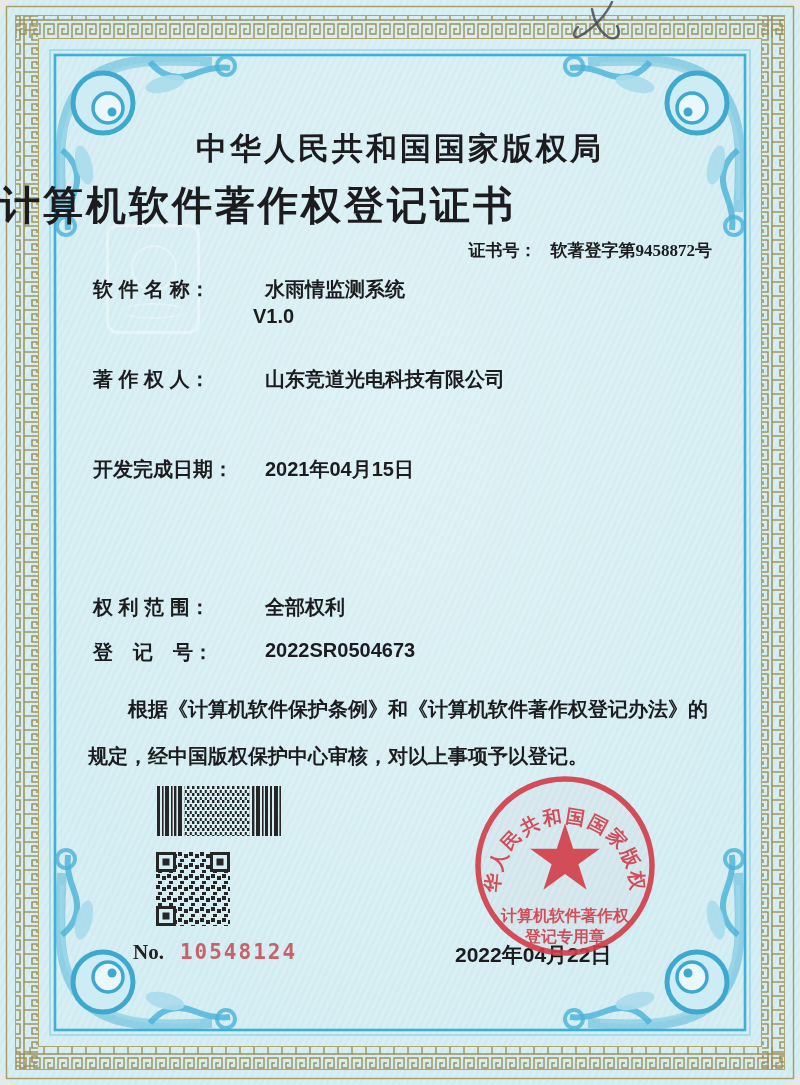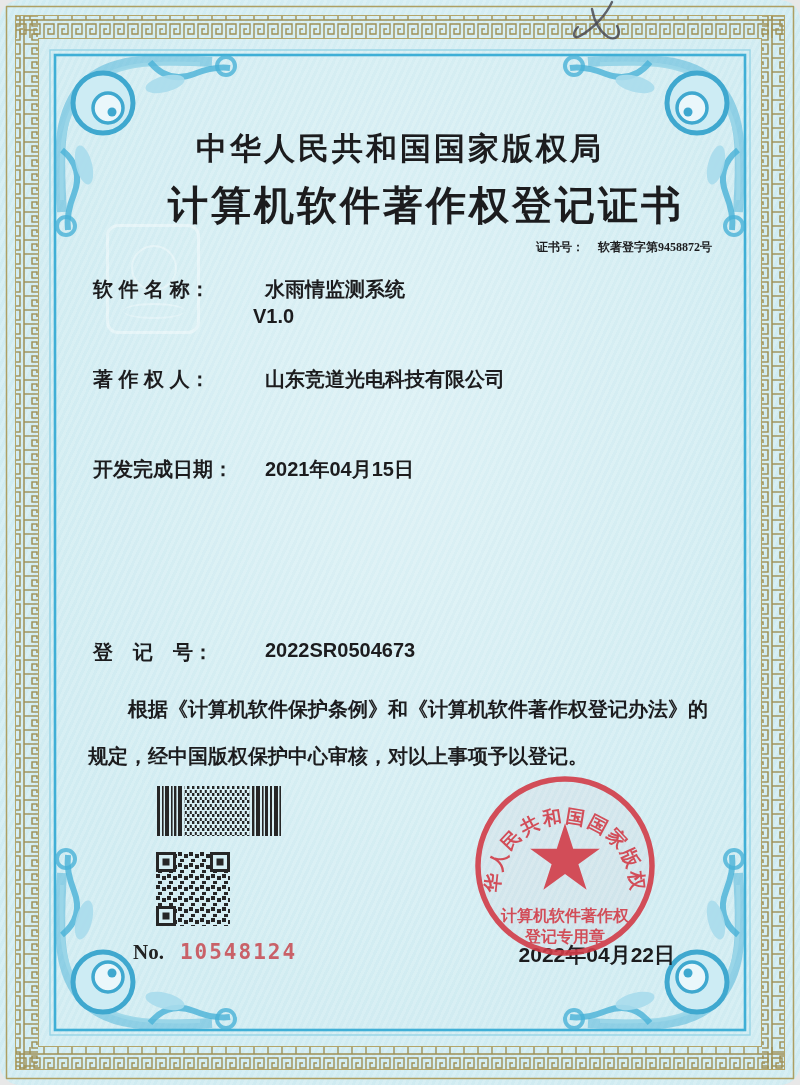--- a/index.html
+++ b/index.html
@@ -21,29 +21,29 @@
 
   .authority {
     left:0; top:128px; width:800px;
     text-align:center;
     font-family:"Liberation Serif", serif;
     font-size:31px; font-weight:700; letter-spacing:3px;
     z-index:3;
   }
   .cert-title {
     left:0; top:178px; width:684px;
-    text-align:right;
+    text-align:left;
     font-family:Liberation Serif, serif;
     font-size:40px; font-weight:800; letter-spacing:3px;
     z-index:3;
   }
   .cert-no-line {
     top:239px; right:88px;
     font-family:"Liberation Serif", serif;
-    font-size:12px; font-weight:700;
+    font-size:17px; font-weight:700;
     z-index:3;
   }
   .cert-no-line .lbl { margin-right:14px; }
 
   .field-row { left:93px; z-index:3; font-size:20px; font-weight:700; }
   .field-label { display:inline-block; min-width:148px; white-space:pre; }
   .field-value { position:absolute; left:172px; white-space:pre; width:520px; }
   .field-value2 { position:absolute; left:160px; top:29px; white-space:pre; }
 
   .statement {
@@ -52,21 +52,21 @@
     text-indent:2em;
     z-index:3;
   }
 
   .serial { left:133px; top:940px; z-index:4; font-size:21px; }
   .serial .prefix { font-family:"Liberation Serif", serif; font-weight:700; color:#222; margin-right:16px; }
   .serial .number { font-family:"DejaVu Sans Mono", monospace; color:#c96168; letter-spacing:2px; font-weight:600;text-align:right; }
 
   .issue-date {
     left:455px; top:941px; width:220px;
-    text-align:right;
+    text-align:left;
     font-size:21px; font-weight:700;
     z-index:3;
   }
 
   .seal-box { left:463px; top:764px; width:204px; height:208px; z-index:5; }
   .barcode-box { left:157px; top:786px; z-index:3; }
   .qr-box { left:156px; top:852px; z-index:3; }
 
   .watermark {
     left:106px; top:224px; width:94px; height:110px;
@@ -155,20 +155,24 @@
     <span class="field-value2">V1.0</span>
   </div>
   <div class="abs field-row" style="top:366px;">
     <span class="field-label">著 作 权 人：</span>
     <span class="field-value">山东竞道光电科技有限公司</span>
   </div>
   <div class="abs field-row" style="top:456px;">
     <span class="field-label">开发完成日期：</span>
     <span class="field-value">2021年04月15日</span>
   </div>
+  <div class="abs field-row" style="top:594px;">
+    <span class="field-label">权 利 范 围：</span>
+    <span class="field-value">全部权利</span>
+  </div>
   <div class="abs field-row" style="top:639px;">
     <span class="field-label">登　记　号：</span>
     <span class="field-value">2022SR0504673</span>
   </div>
 
   <div class="abs statement">根据《计算机软件保护条例》和《计算机软件著作权登记办法》的规定，经中国版权保护中心审核，对以上事项予以登记。</div>
 
   <svg class="abs barcode-box" width="124" height="50" viewBox="0 0 124 50">
     <defs>
       <pattern id="bcn" width="5" height="7" patternUnits="userSpaceOnUse">

